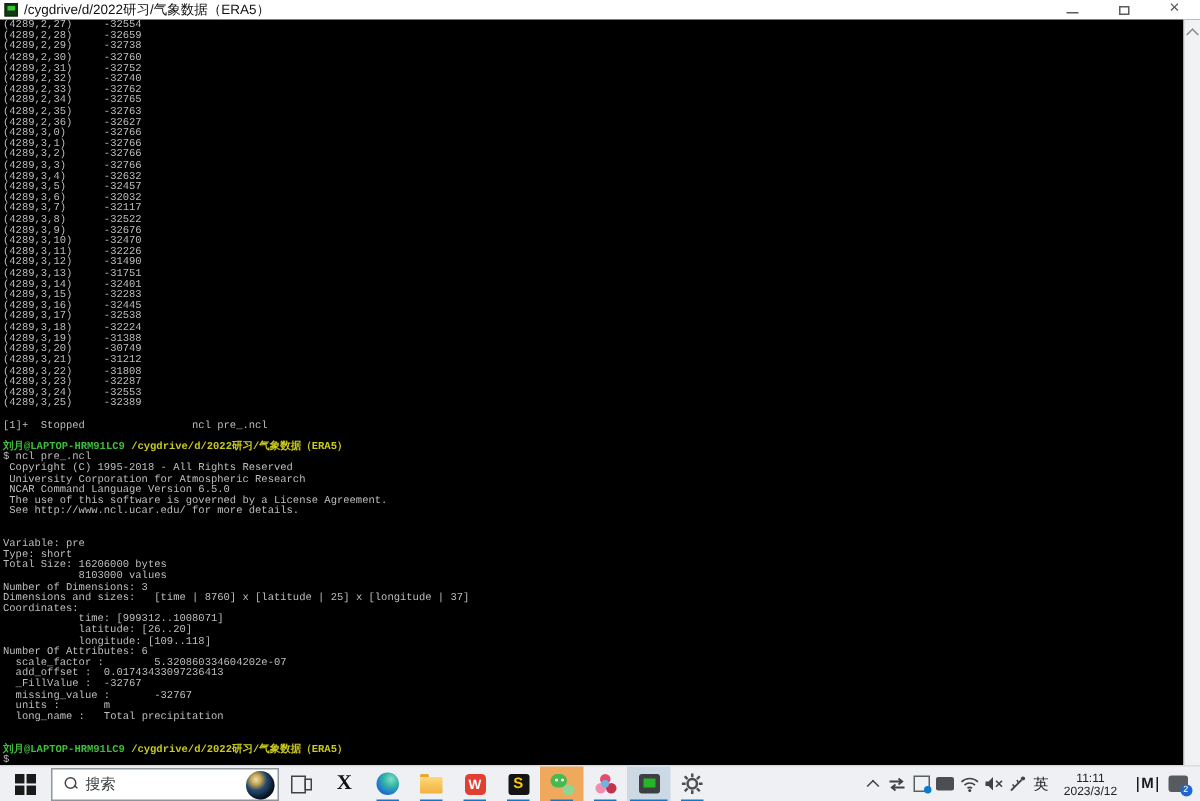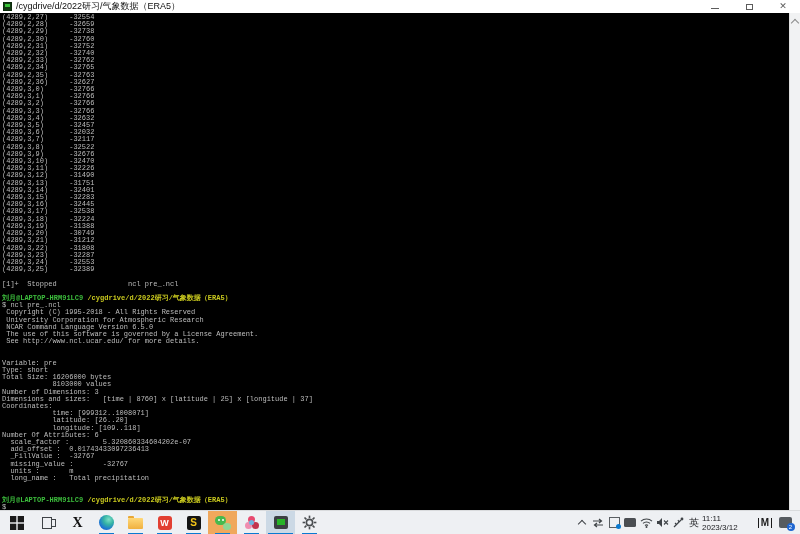--- a/index.html
+++ b/index.html
@@ -83,21 +83,21 @@
 
   .tray{margin-left:auto;display:flex;align-items:center;height:24px;}
   .trayicon{width:16px;height:24px;display:flex;align-items:center;justify-content:center;position:relative;flex:none;}
   .chev{width:7px;height:7px;position:relative;}
   .chev::before{content:"";position:absolute;left:0;top:2px;width:5px;height:5px;
                 border-left:1px solid #3f4347;border-top:1px solid #3f4347;transform:rotate(45deg);}
   .sqdot{position:relative;width:11px;height:11px;border:1px solid #5a5f63;box-sizing:border-box;}
   .sqdot::after{content:"";position:absolute;right:-2px;bottom:-2px;width:5px;height:5px;border-radius:50%;background:#0a7ad1;}
   .darkrect{width:12px;height:9px;background:#4a4e52;border-radius:1.5px;}
   .imetext{font-size:10px;color:#202124;}
-  .clock{width:50px;text-align:left;font-size:8px;color:#202124;line-height:9px;padding-right:2px;}
+  .clock{width:50px;text-align:center;font-size:8px;color:#202124;line-height:9px;padding-right:2px;}
   .micon{font-size:10px;font-weight:bold;color:#1a1a1a;border-left:1.5px solid #1a1a1a;border-right:1.5px solid #1a1a1a;
          padding:0 2px;line-height:10px;}
   .notif{position:relative;width:13px;height:11px;background:#565b60;border-radius:2px;margin-right:6px;}
   .notif .badge{position:absolute;right:-3px;bottom:-3px;width:8px;height:8px;border-radius:50%;background:#1f66d1;
                 color:#fff;font-size:6px;line-height:8px;text-align:center;}
   svg{display:block;}
 </style>
 </head>
 <body>
 
@@ -198,20 +198,25 @@
 
   <div class="startbtn">
     <svg width="14" height="14" viewBox="0 0 14 14">
       <rect x="0" y="0" width="6.3" height="6.3" fill="#1a1a1a"></rect>
       <rect x="7.7" y="0" width="6.3" height="6.3" fill="#1a1a1a"></rect>
       <rect x="0" y="7.7" width="6.3" height="6.3" fill="#1a1a1a"></rect>
       <rect x="7.7" y="7.7" width="6.3" height="6.3" fill="#1a1a1a"></rect>
     </svg>
   </div>
 
+  <div class="searchbox">
+    <span class="mag"></span>
+    <span class="searchtext">搜索</span>
+    <span class="earth"></span>
+  </div>
 
   <div class="tbtn">
     <span class="taskview"></span>
   </div>
 
   <div class="tbtn">
     <span class="xapp">X</span>
   </div>
 
   <div class="tbtn">

